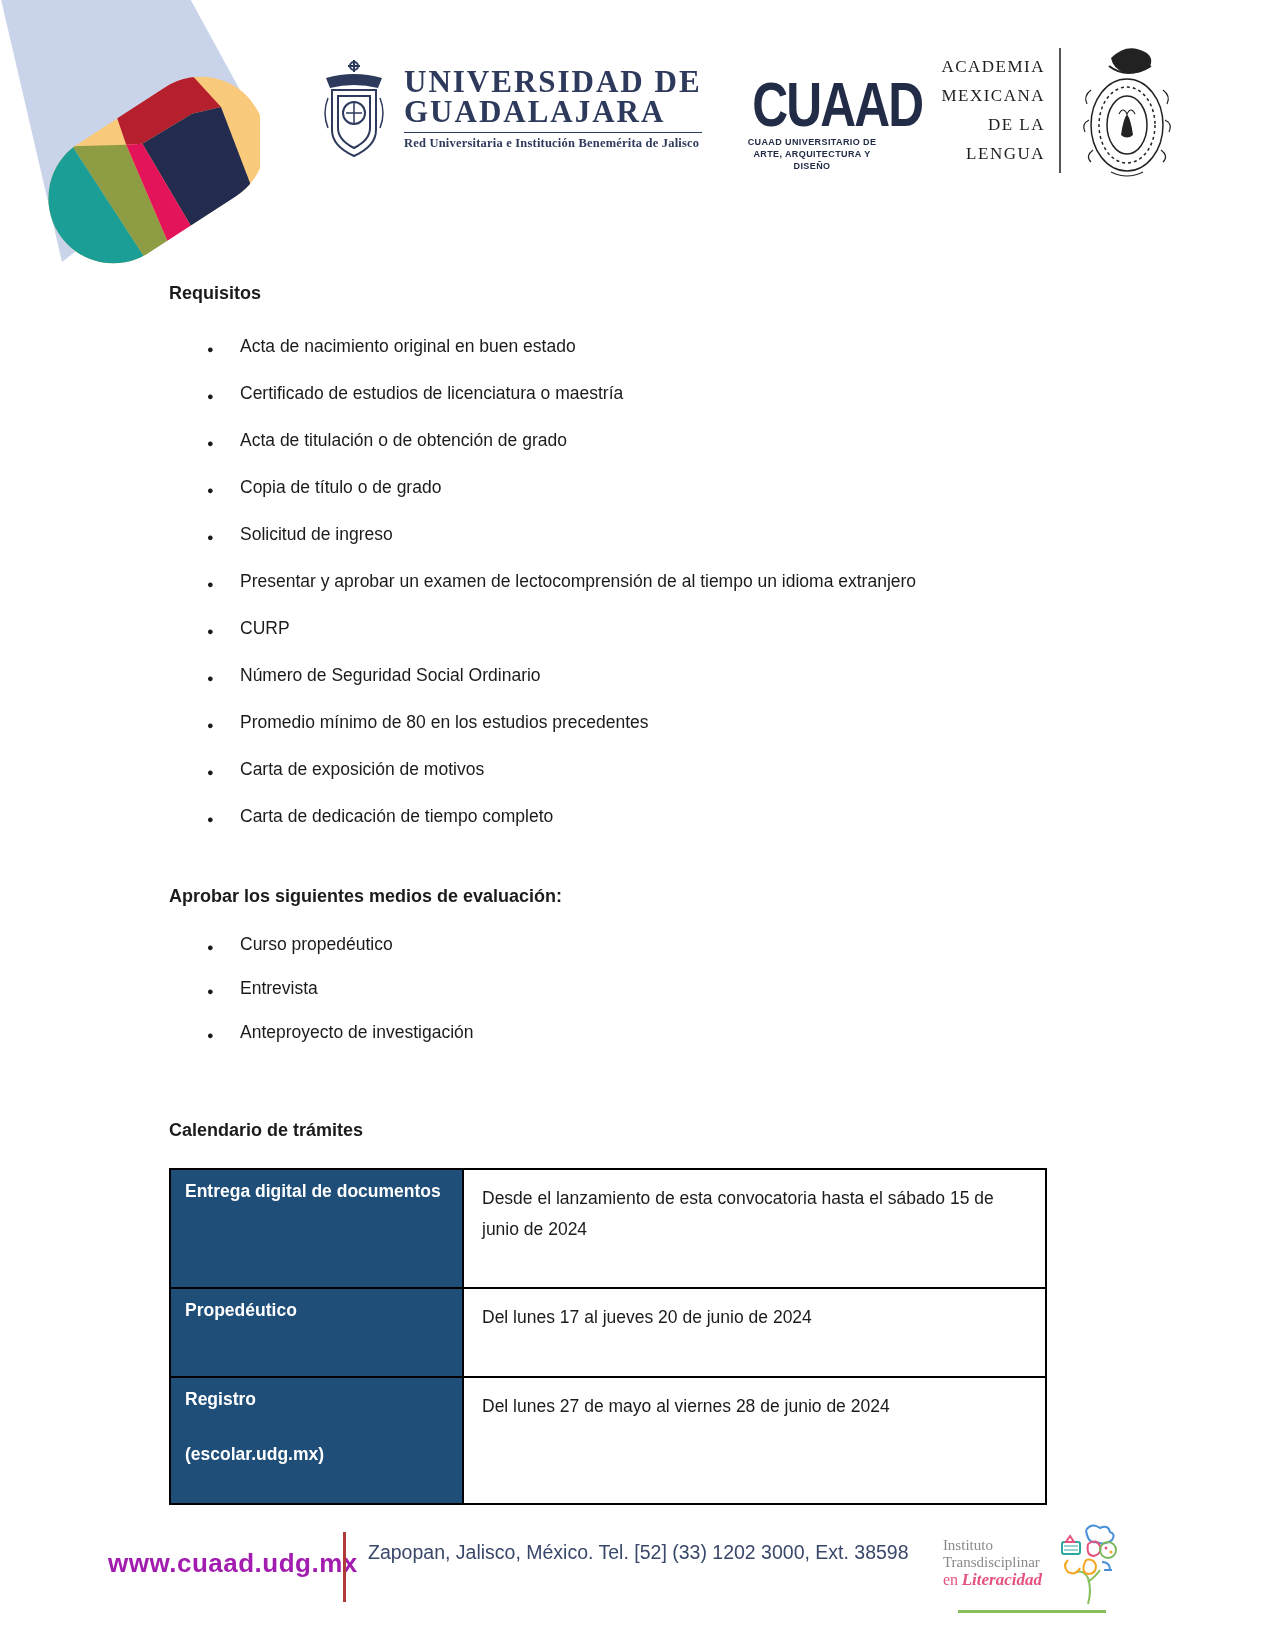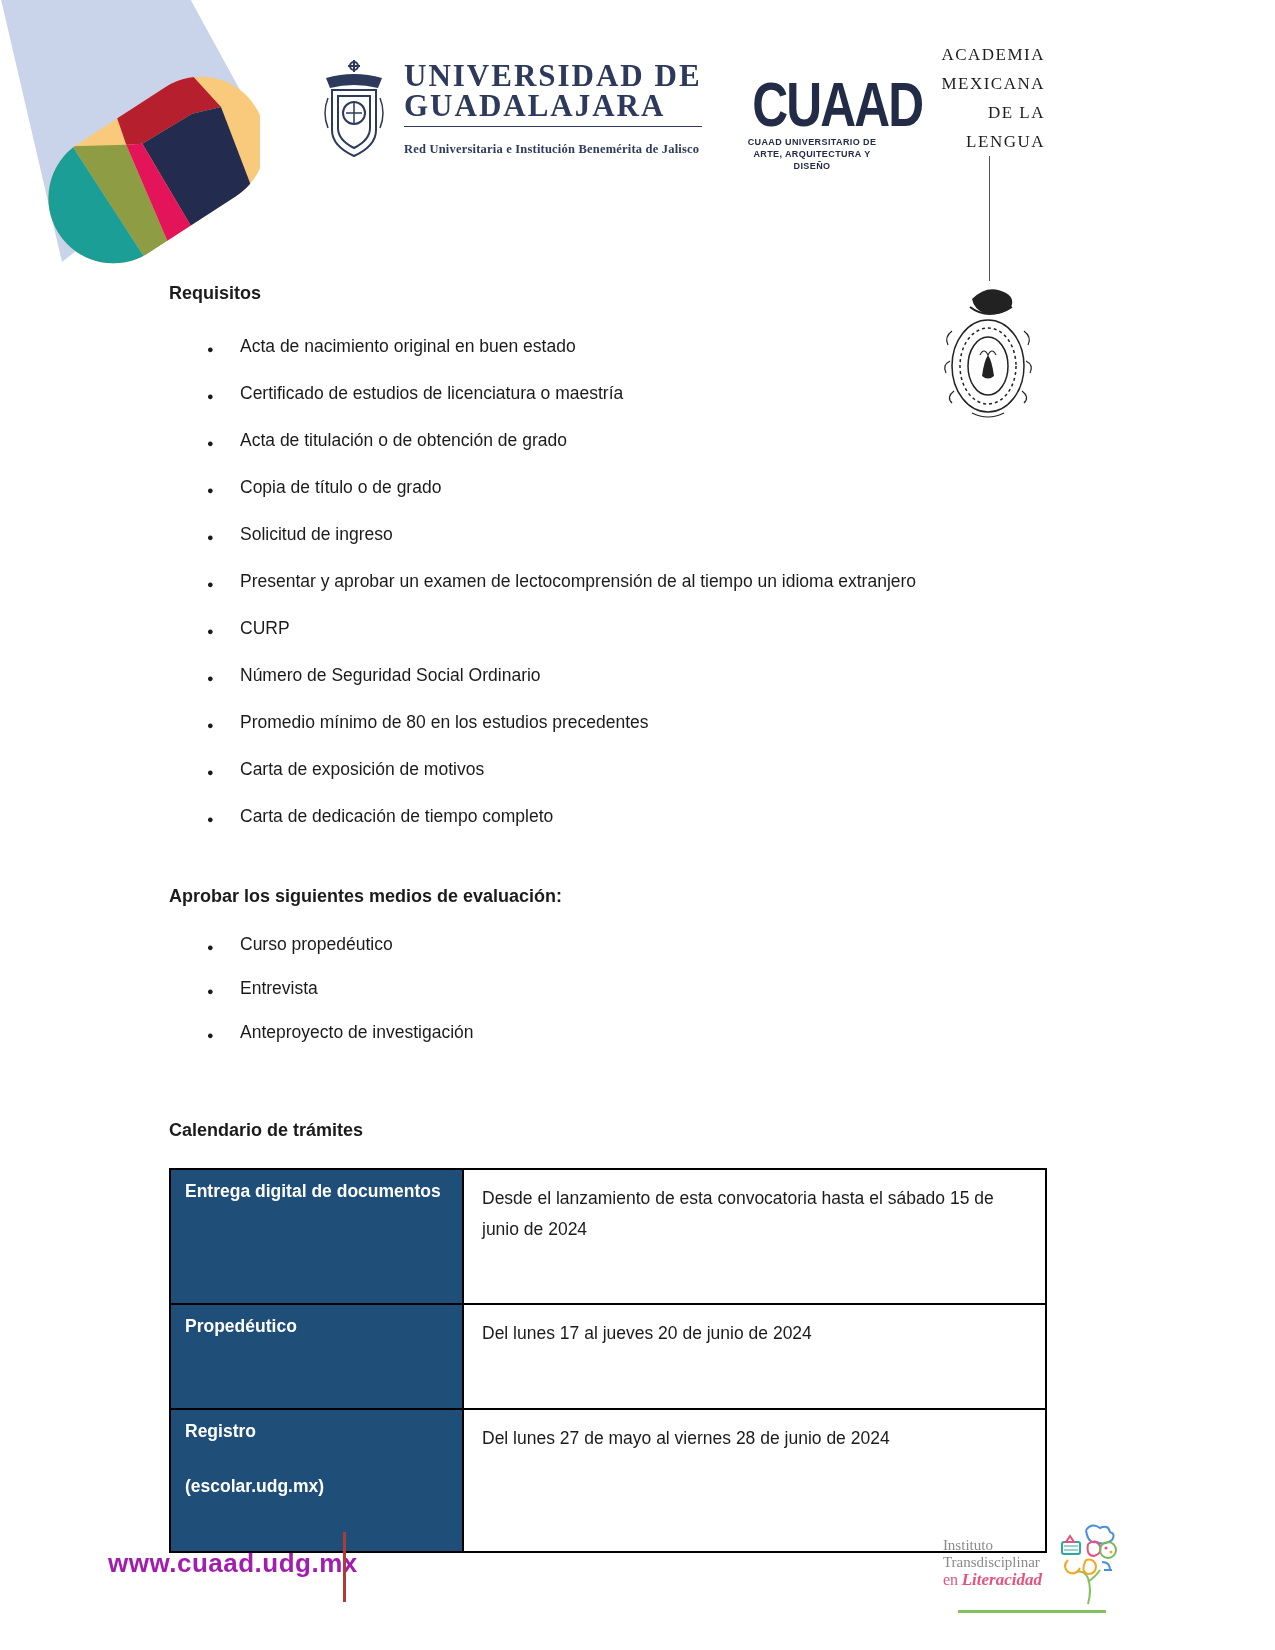--- a/index.html
+++ b/index.html
@@ -7,26 +7,26 @@
         font-family:"Liberation Sans", sans-serif;color:#1b1b1b;}
 
   
   .deco{position:absolute;left:0;top:0;width:260px;height:290px;}
   .udeg{position:absolute;left:318px;top:58px;display:flex;align-items:center;gap:14px;}
   .udeg-crest{width:72px;height:102px;}
   .udeg-text{color:#2e3a5c;}
   .udeg-title{font-family:"Liberation Serif", serif;font-weight:bold;font-size:31px;
               letter-spacing:2px;line-height:30px;}
   .udeg-tagline{font-family:"Liberation Serif", serif;font-size:12.5px;font-weight:bold;
-                border-top:1.5px solid #2e3a5c;margin-top:5px;padding-top:15px;letter-spacing:.2px;}
+                border-top:1.5px solid #2e3a5c;margin-top:5px;padding-top:3px;letter-spacing:.2px;}
   .cuaad{position:absolute;left:747px;top:72px;width:130px;text-align:center;color:#232c47;}
   .cuaad-acronym{font-size:54px;font-weight:bold;letter-spacing:-2px;line-height:54px;
                  transform:scale(.92,1.18);transform-origin:center top;}
   .cuaad-sub{font-size:9px;font-weight:bold;letter-spacing:.4px;line-height:12px;margin-top:10px;}
-  .aml{position:absolute;left:930px;top:40px;display:flex;align-items:center;flex-direction:column;}
+  .aml{position:absolute;left:930px;top:40px;display:flex;align-items:center;}
   .aml-text{width:115px;text-align:right;font-family:"Liberation Serif", serif;font-size:17px;
             letter-spacing:1.5px;color:#1d1d1d;line-height:29px;}
   .aml-divider{width:1.5px;height:125px;background:#555;margin:0 10px 0 14px;}
   .aml-seal{width:112px;height:140px;}
 
   
   .content{position:absolute;left:169px;top:282px;width:878px;}
   .h-bold{font-size:18px;font-weight:bold;line-height:22px;}
   ul.blist{list-style:none;margin:0;padding:0 0 0 38px;}
   ul.blist li{position:relative;font-size:17.5px;line-height:22px;padding-left:33px;}
@@ -35,21 +35,21 @@
   ul.list1 li{margin-bottom:25px;}
   ul.list2{margin-top:26px;}
   ul.list2 li{margin-bottom:22px;}
   .h-eval{margin-top:58px;}
   .h-cal{margin-top:76px;}
 
   table.cal{border-collapse:collapse;margin-top:27px;width:878px;}
   table.cal td{border:2px solid #000;font-size:17.5px;vertical-align:top;}
   td.cal-label{width:265px;background:#1f4e79;color:#ffffff;font-weight:bold;
                padding:6px 12px 13px 14px;line-height:31px;}
-  td.cal-value{padding:13px 16px 24px 18px;line-height:31px;}
+  td.cal-value{padding:13px 16px 8px 18px;line-height:31px;}
   .row1 td{height:96px;} .row2 td{height:66px;} .row3 td{height:104px;}
   .label-line2{margin-top:24px;}
 
   
   .footer-site{position:absolute;left:108px;top:1548px;width:228px;text-align:left;
                font-size:26px;font-weight:bold;letter-spacing:.5px;color:#a21caf;}
   .footer-divider{position:absolute;left:343px;top:1532px;width:3px;height:70px;background:#b03a38;}
   .footer-address{position:absolute;left:368px;top:1537px;font-size:19.5px;line-height:30px;
                   color:#39476a;}
   .itl{position:absolute;left:905px;top:1520px;width:215px;}
@@ -181,20 +181,21 @@
         </td>
         <td class="cal-value">Del lunes 27 de mayo al viernes 28 de junio de 2024</td>
       </tr>
     </tbody>
       </table>
   </div>
 
   <div class="footer-site">www.cuaad.udg.mx</div>
   <div class="footer-divider"></div>
   <div class="footer-address">
+    <div>Zapopan, Jalisco, México. Tel. [52] (33) 1202 3000,  Ext. 38598</div>
   </div>
 
   <div class="itl">
     <div class="itl-inner">
       <div class="itl-text">
         <div>Instituto</div>
         <div>Transdisciplinar</div>
         <div>
           <span class="itl-en">en</span>
           <span class="itl-script">Literacidad</span>

